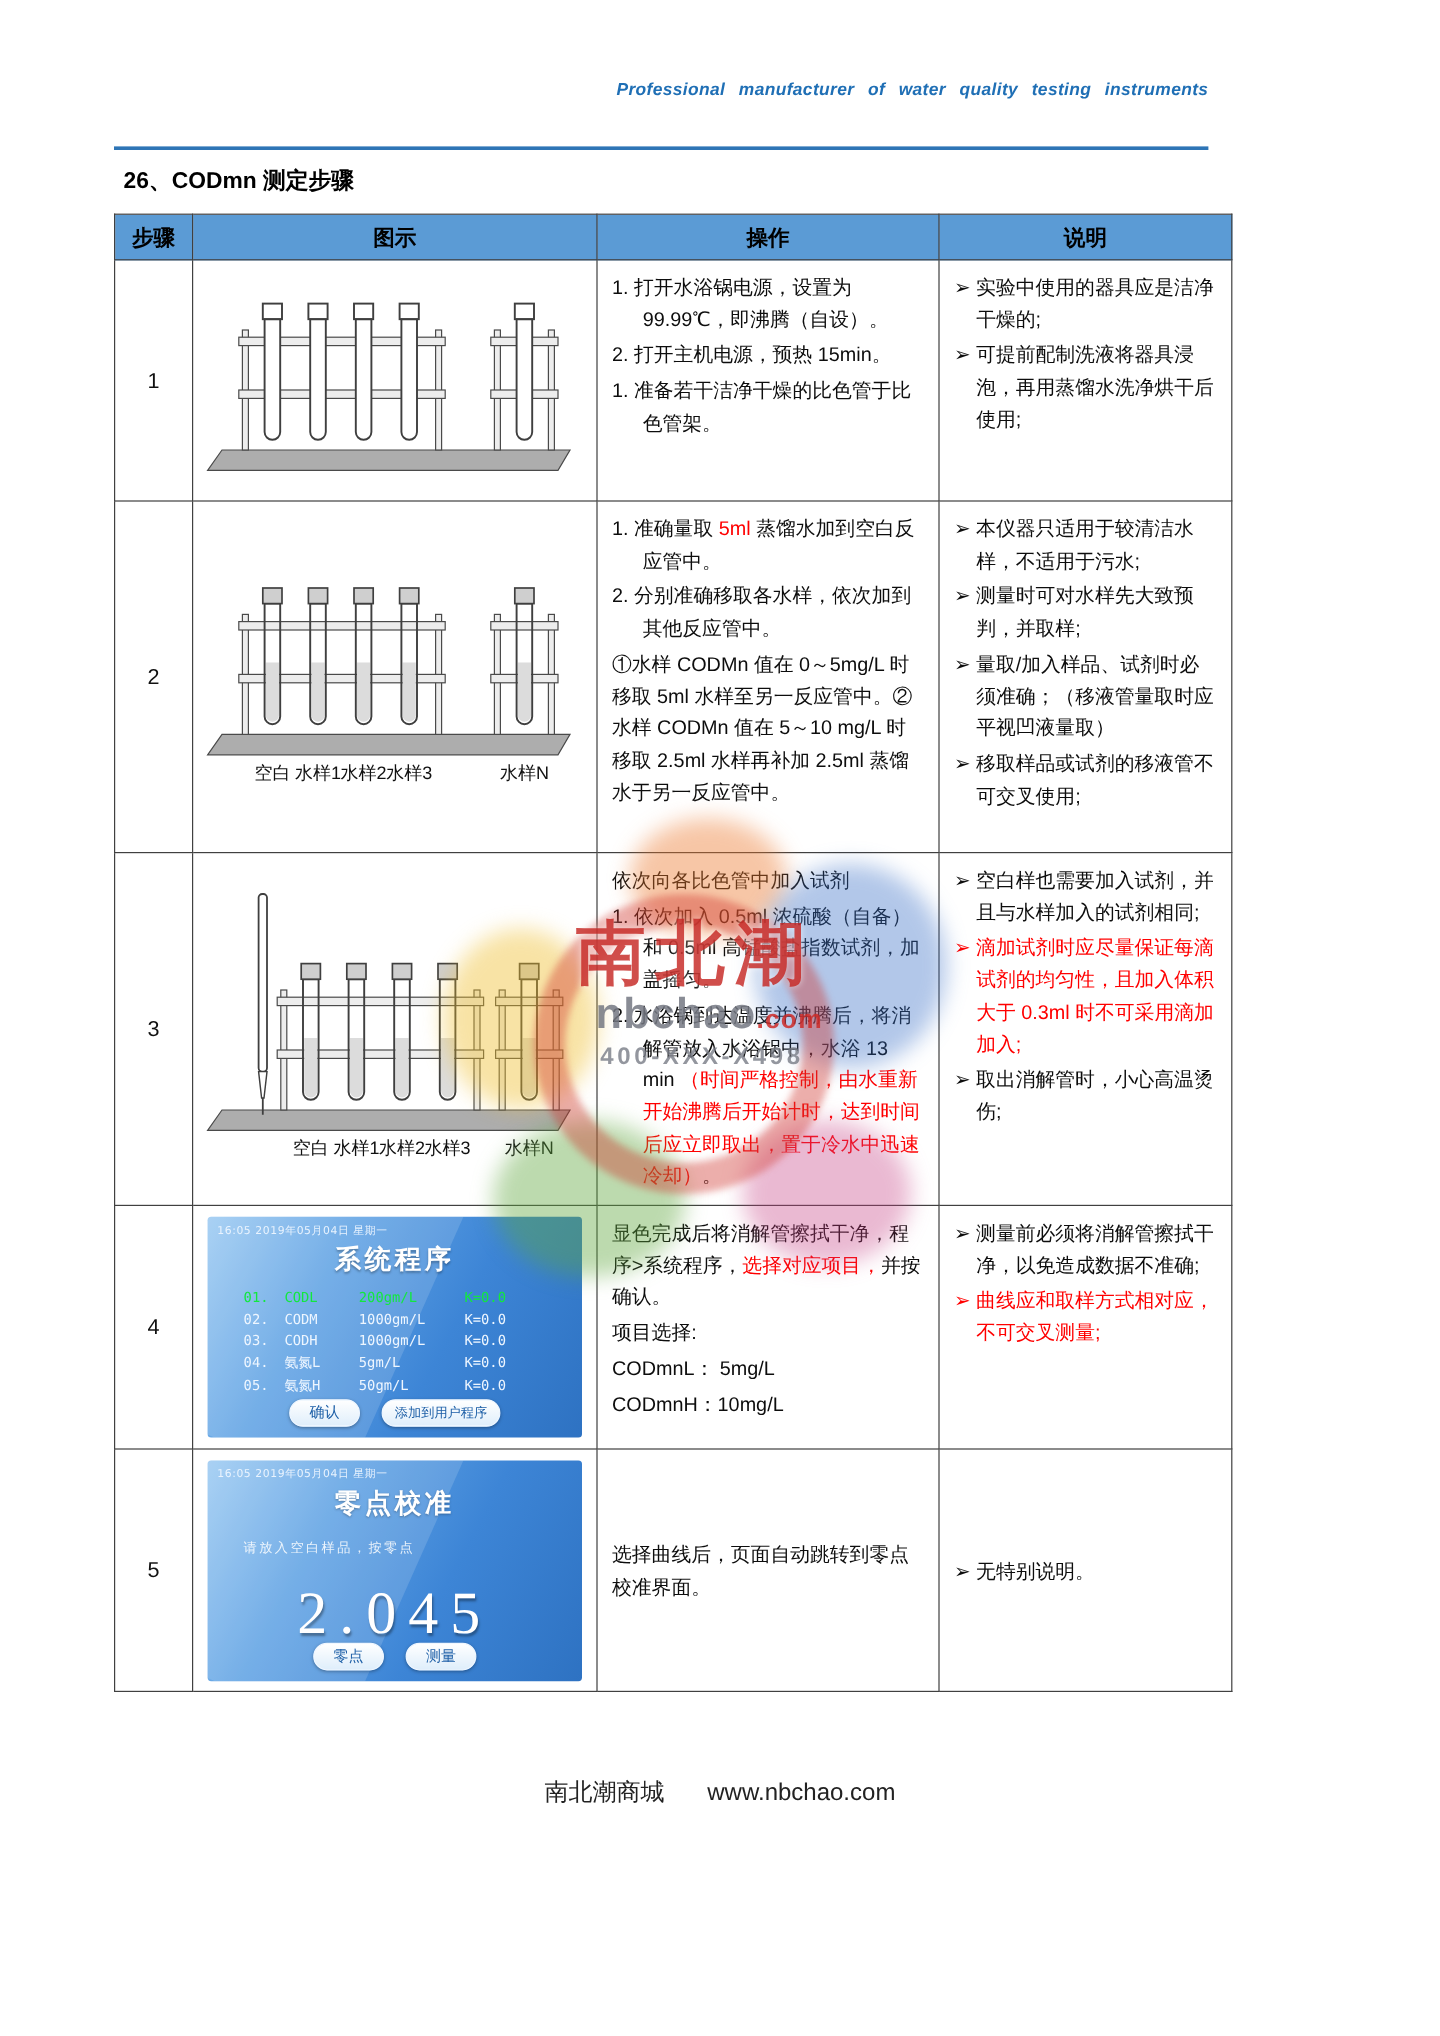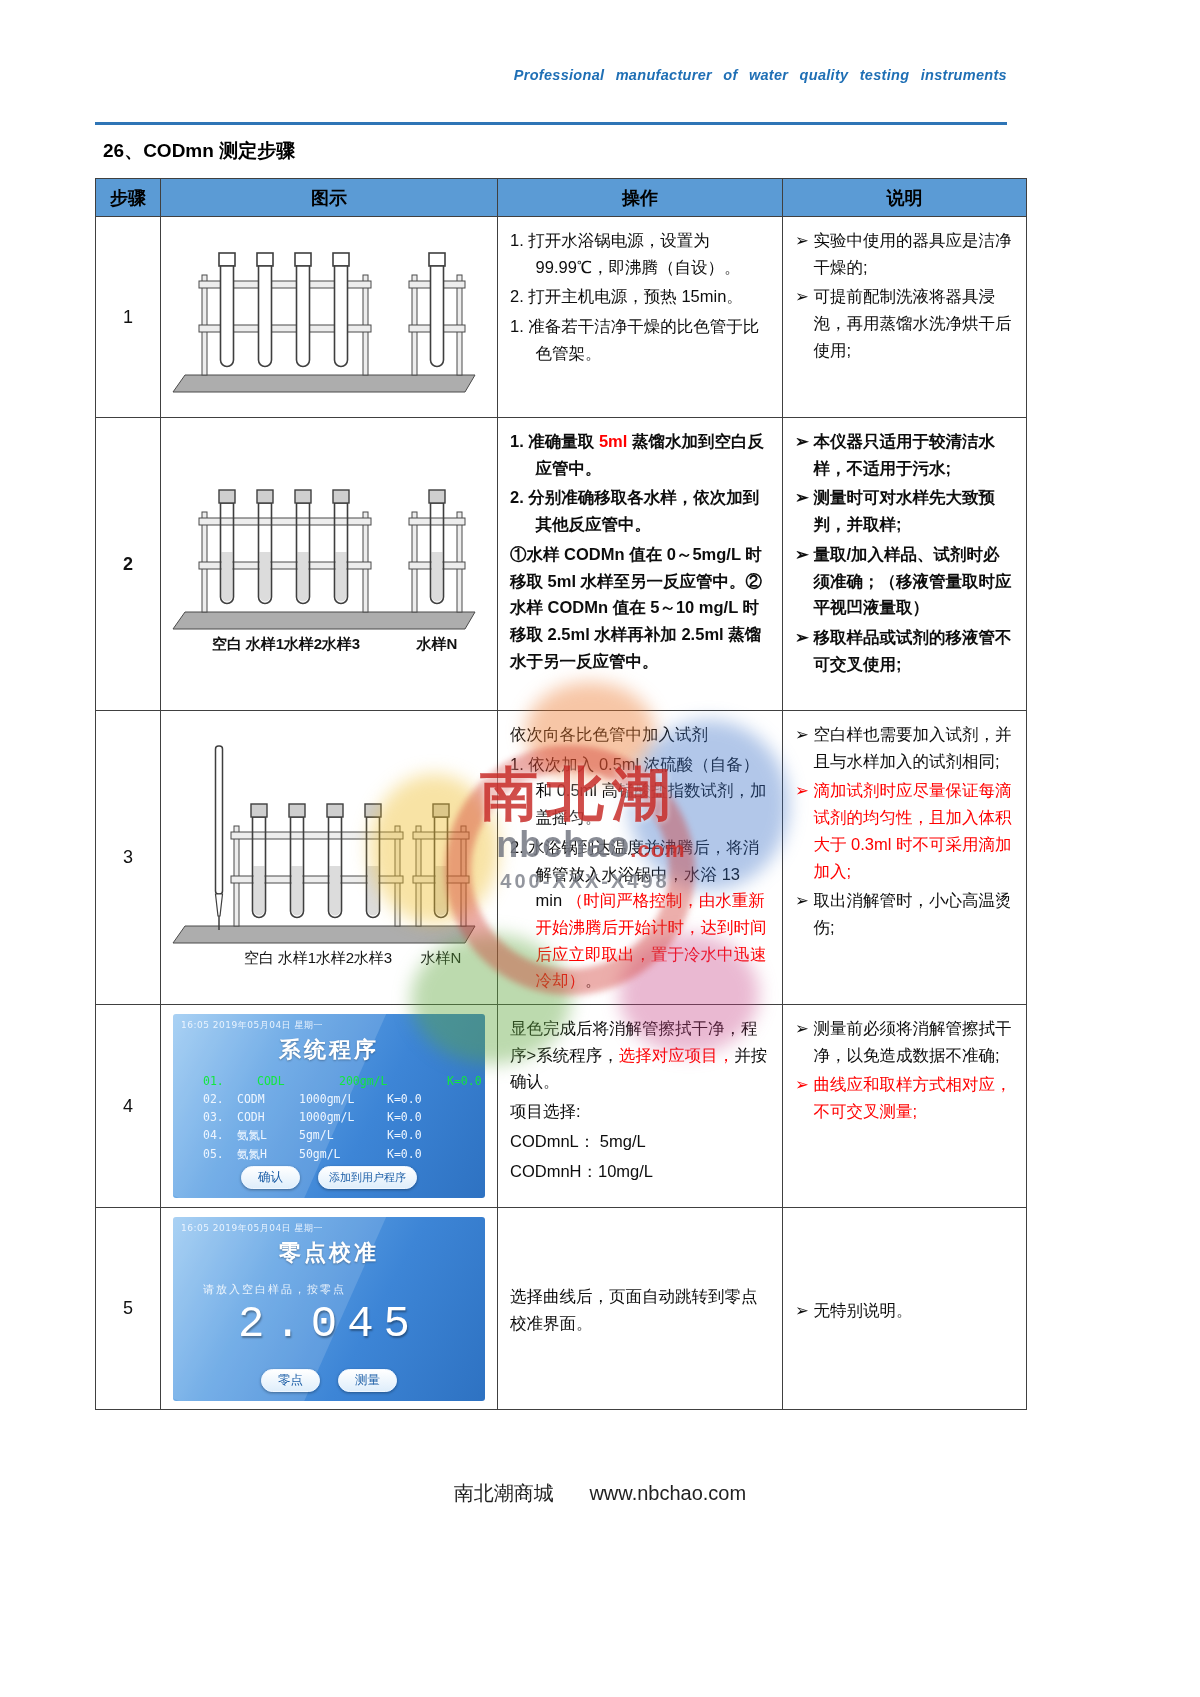--- a/index.html
+++ b/index.html
@@ -26,21 +26,21 @@
 
   
   table.steps { position:absolute; left:95px; top:178px; width:931px; border-collapse:collapse; table-layout:fixed; }
   table.steps th, table.steps td { border:1px solid #404040; }
   table.steps th { height:38px; background:#5b9bd5; color:#000; font-size:18px; font-weight:bold; text-align:center; }
   td.step { text-align:center; vertical-align:middle; font-size:18px; }
   td.illu { text-align:center; vertical-align:middle; padding:4px 0; }
   td.op, td.note { vertical-align:top; padding:10px 12px 4px; font-size:16.5px; line-height:1.62; color:#0d0d0d; text-align:left; }
   td.vmid { vertical-align:middle; }
   tr.r1 > td { height:201px; }
-  tr.r2 > td { height:293px;font-weight:bold; }
+  tr.r2 > td { height:293px; }
   tr.r3 > td { height:294px; }
   tr.r4 > td { height:203px; }
   tr.r5 > td { height:202px; }
   td.op p, td.note p { margin:0 0 3px; }
   .hang  { padding-left:1.55em; text-indent:-1.55em; }
   .nline { padding-left:1.12em; text-indent:-1.12em; }
   .red { color:#ff0000; }
   svg text { font-family:"Liberation Sans", sans-serif; }
 
   
@@ -50,28 +50,28 @@
     background:linear-gradient(118deg,#9ccaf2 0%,#5fa2e4 30%,#3d85d6 62%,#2e72c2 100%);
   }
   .screen::after { content:""; position:absolute; left:-35%; top:-70%; width:95%; height:170%;
     background:rgba(255,255,255,.14); transform:rotate(24deg); }
   .screen > * { position:relative; z-index:1; }
   .scr-status { font-size:9px; color:#eef6ff; padding:5px 8px 0; letter-spacing:.5px; opacity:.95; }
   .scr-title { text-align:center; font-size:22px; font-weight:bold; letter-spacing:3px; margin-top:3px;
     text-shadow:0 1px 2px rgba(0,0,0,.3); }
   .sys-list { margin:7px 0 0 30px; font-family:"DejaVu Sans Mono", monospace; font-size:11.5px; line-height:1.58; }
   .sys-item { display:flex; color:#eef6ff; }
-  .sys-item.sel { color:#12e83e;gap:20px; }
+  .sys-item.sel { color:#12e83e; }
   .c-no { width:34px; } .c-name { width:62px; } .c-range { width:88px; } .c-k { flex:1; }
   .scr-btns { position:absolute; left:0; right:0; bottom:9px; display:flex; justify-content:center; gap:18px; }
   .pill { background:linear-gradient(#ffffff,#dfeefb); color:#1d5fa7; border:1px solid #f0f7ff; border-radius:12px;
     padding:2px 16px; font-size:12.5px; box-shadow:0 1px 3px rgba(0,0,0,.35); white-space:nowrap; }
   .pill.small { font-size:11px; padding:3px 10px; }
   .scr-hint { margin:14px 0 0 30px; font-size:11px; color:rgba(255,255,255,.85); letter-spacing:2px; }
-  .scr-value { margin-top:2px; text-align:center; font-family:Liberation Mono, monospace; font-size:44px;
+  .scr-value { margin-top:18px; text-align:center; font-family:Liberation Serif, serif; font-size:50px;
     letter-spacing:10px; text-shadow:1px 2px 2px rgba(0,0,0,.35); }
 
   
   .watermark { position:absolute; left:375px; top:690px; width:420px; height:380px; z-index:9; pointer-events:none; }
   .wm-blob { position:absolute; border-radius:50%; filter:blur(9px); }
   .wm-ring { position:absolute; left:70px; top:55px; width:250px; height:250px; border-radius:50%;
     border:26px solid rgba(208,52,46,.40); filter:blur(3px); transform:rotate(-12deg); }
   .wm-b1 { left:-6px;  top:84px;    width:130px; height:150px; background:rgba(238,188,40,.42); }
   .wm-b2 { right:6px;  top:30px;    width:160px; height:170px; background:rgba(52,108,196,.38); }
   .wm-b3 { left:36px;  bottom:6px;  width:160px; height:130px; background:rgba(96,168,62,.42); }

